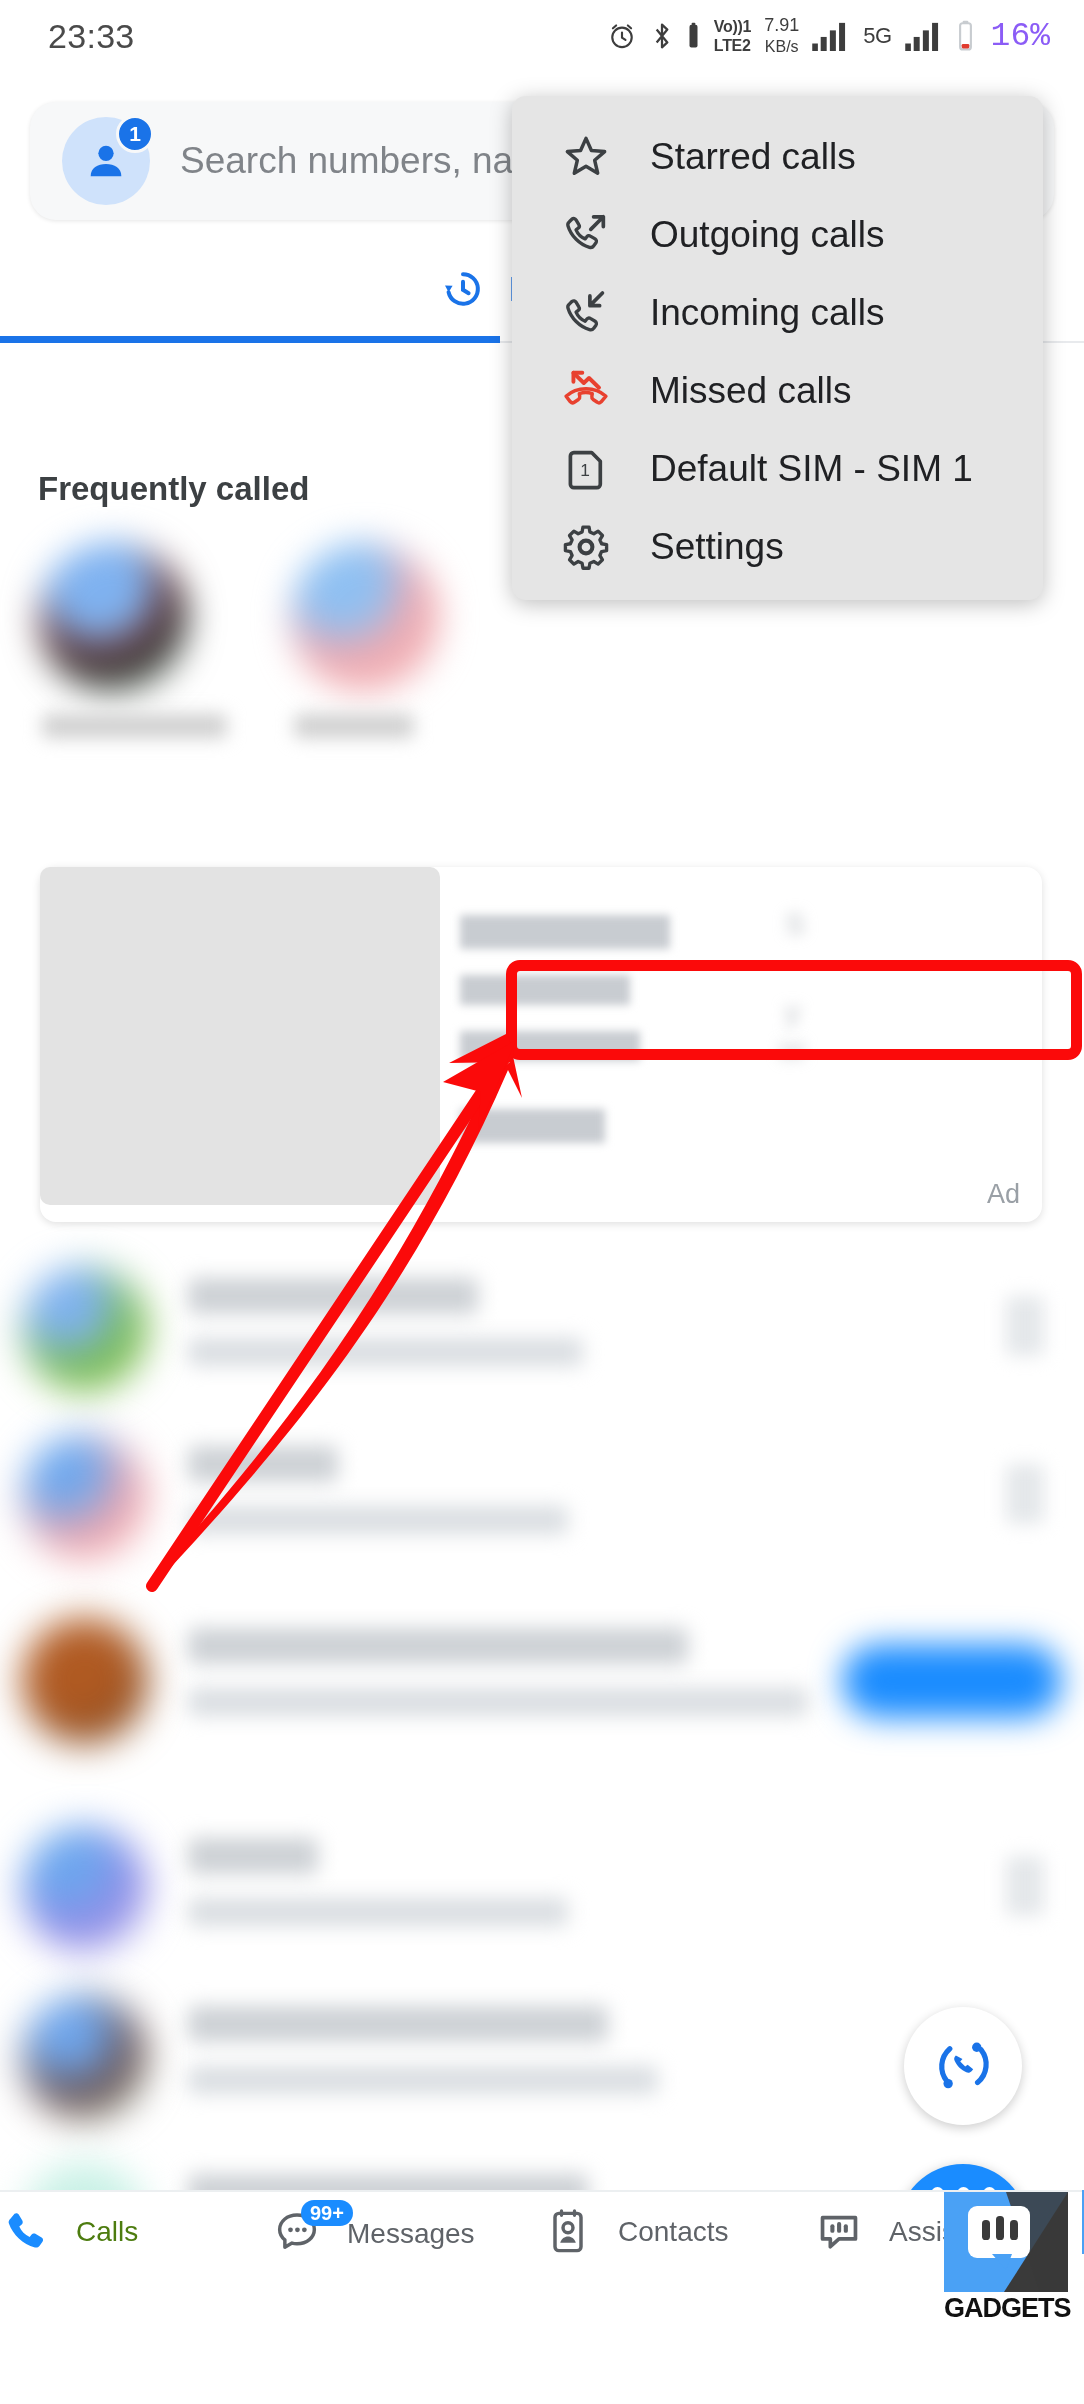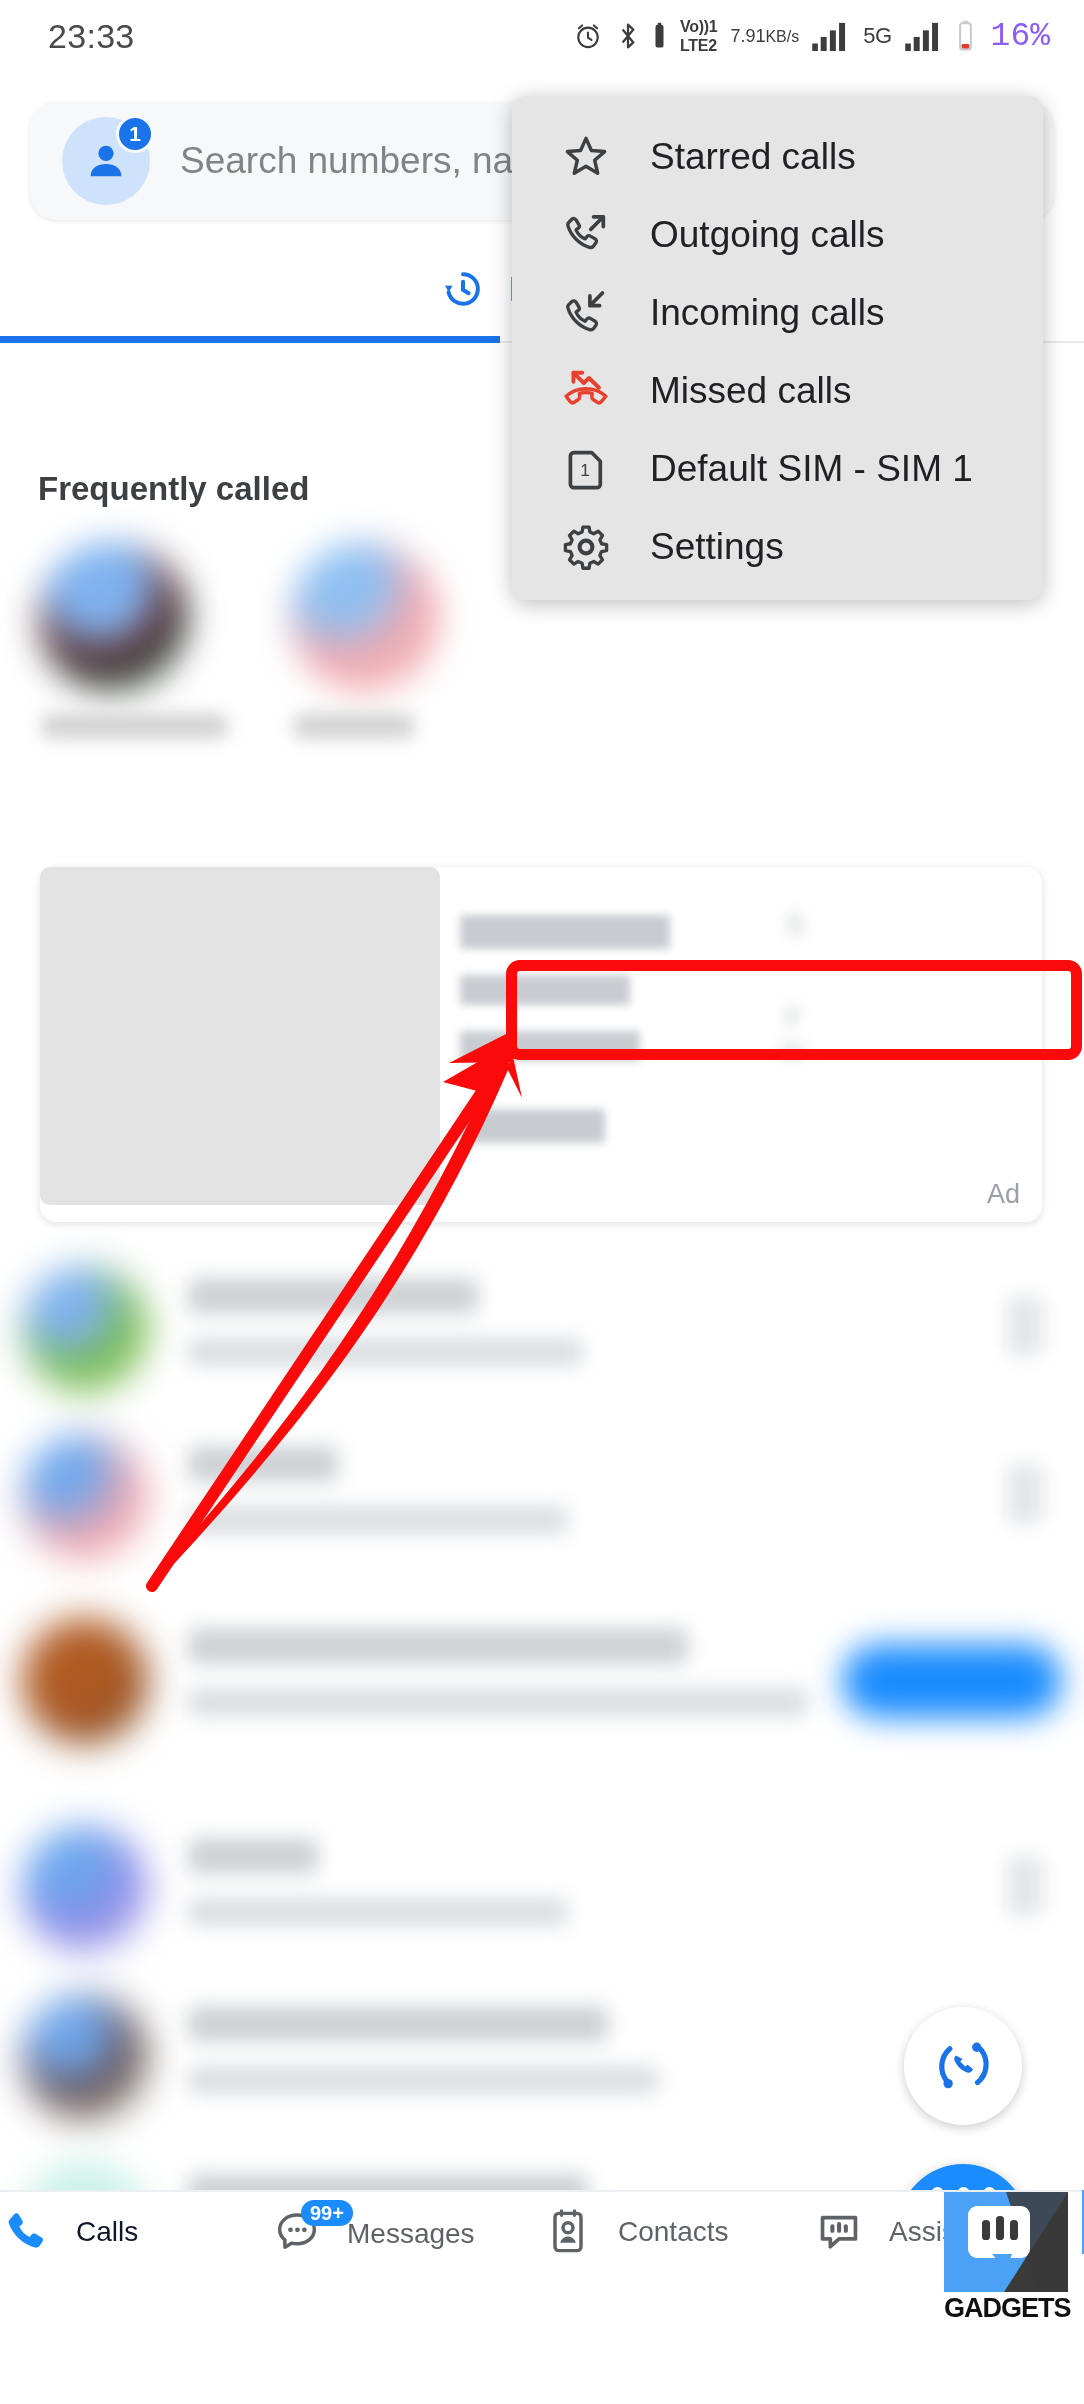--- a/index.html
+++ b/index.html
@@ -25,21 +25,21 @@
   }
   .clock { font-size: 34px; color: #4a4a4a; letter-spacing: .3px; }
   .status-right { display: flex; align-items: center; gap: 13px; }
   .sb-ico { display: block; }
   .volte-stack {
     display: flex; flex-direction: column; justify-content: center;
     font-size: 16px; line-height: 19px; color: #3d3d3d; font-weight: bold;
     letter-spacing: -0.3px;
   }
   .speed-stack {
-    display: flex; flex-direction: row; align-items: center; justify-content: center;
+    display: flex; flex-direction: column; align-items: center; justify-content: center;
     font-size: 18px; line-height: 21px; color: #3d3d3d;
   }
   .speed-stack .u { font-size: 16px; }
   .net5g { font-size: 22px; color: #3d3d3d; letter-spacing: -0.5px; }
   .battpct { font-size: 33px; color: #8b5cf6; margin-left: 3px; font-family: Liberation Mono, monospace; }
 
   
   .app-body { position: absolute; left: 0; top: 72px; width: 1084px; height: 2258px; background: #fff; }
 
   .searchwrap { position: absolute; left: 30px; top: 30px; width: 1024px; height: 118px; }
@@ -142,21 +142,21 @@
   .bottomnav {
     position: absolute; left: 0; bottom: 0; width: 1084px; height: 140px;
     background: #ffffff; border-top: 2px solid #eceff1;
     display: flex; align-items: flex-start; padding-top: 14px;
   }
   .nav-item {
     flex: 1; display: flex; align-items: center; gap: 24px;
     position: relative;
   }
   .nav-label { font-size: 28px; color: #5f6368; }
-  .nav-item.active .nav-label { color: #0f172a; }
+  .nav-item.active .nav-label { color: #4d7c0f; }
   .nav-badge-count {
     position: absolute; left: 50%; margin-left: 4px; top: -6px;
     background: #1a8cff; color: #fff; font-size: 20px; font-weight: bold;
     border-radius: 22px; padding: 3px 9px; line-height: 1;
   }
   .nav-badge-dot {
     position: absolute; left: 50%; margin-left: 10px; top: -4px;
     width: 34px; height: 34px; border-radius: 50%; background: #ea3c2a;
   }
   .watermark {

